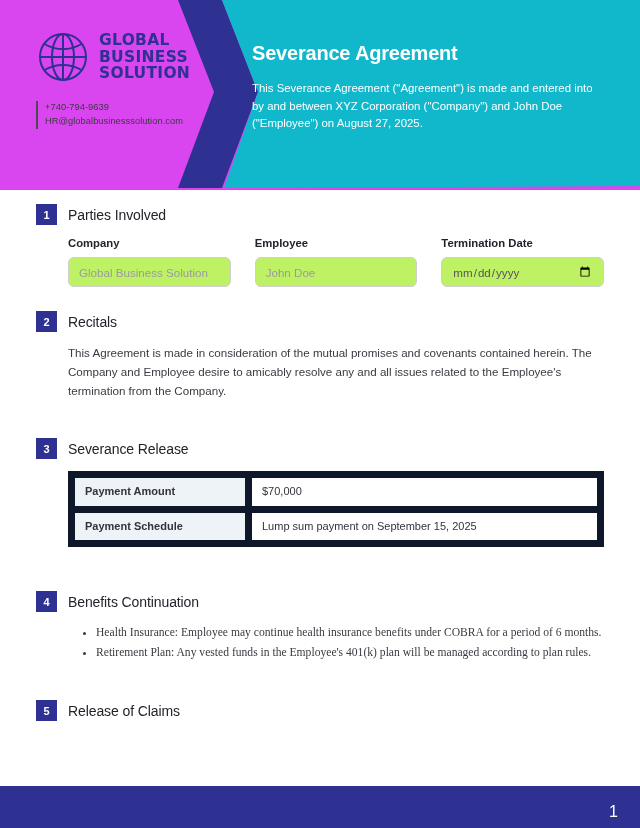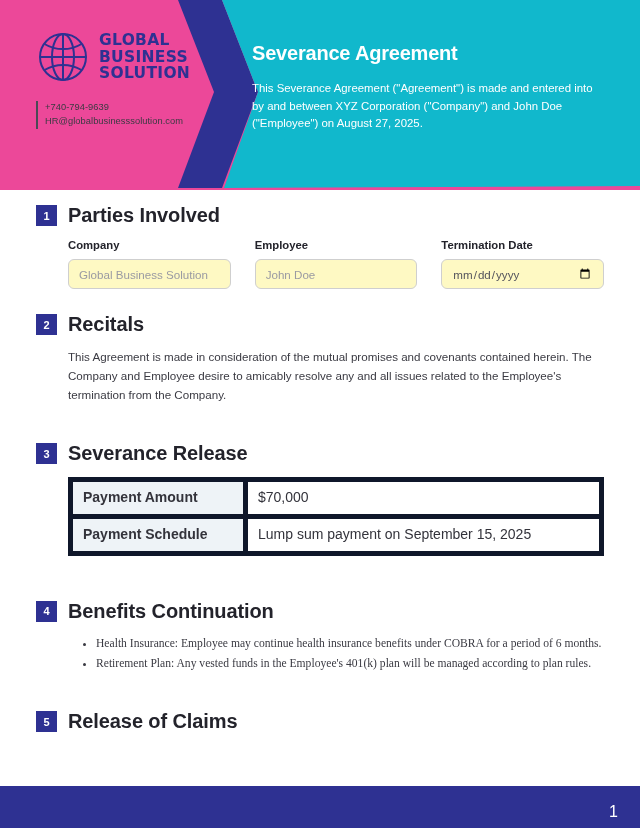--- a/index.html
+++ b/index.html
@@ -14,21 +14,21 @@
     color: #2b2b31;
     overflow: hidden;
     position: relative;
   }
 
   
   .header {
     position: relative;
     width: 640px;
     height: 190px;
-    background: #ec4899;
+    background: #d946ef;
     overflow: hidden;
   }
   .header-shapes {
     position: absolute;
     inset: 0;
     width: 640px;
     height: 190px;
   }
   .brand {
     position: absolute;
@@ -110,22 +110,22 @@
     background: #2e3192;
     color: #ffffff;
     font-size: 11px;
     font-weight: bold;
     display: flex;
     align-items: center;
     justify-content: center;
     flex: 0 0 21px;
   }
   .sec-title {
-    font-size: 20px;
-    font-weight: bold;
+    font-size: 14px;
+    font-weight: normal;
     color: #23232b;
     letter-spacing: -0.1px;
   }
   .sec-body {
     padding-left: 32px;
   }
   .para {
     font-size: 11.6px;
     line-height: 1.62;
     color: #3a3a42;
@@ -150,39 +150,39 @@
   .field input {
     width: 100%;
     box-sizing: border-box;
     height: 30px;
     border: 1px solid #cfcfcf;
     border-radius: 6px;
     padding: 0 10px;
     font-family: "Liberation Sans", sans-serif;
     font-size: 11.6px;
     color: #55555d;
-    background: #fef9c3;
+    background: #bef264;
     outline: none;
   }
   .field input::placeholder {
     color: #9a9aa2;
   }
   .field input[type="date"] {
     color: #55555d;
   }
 
   
   .data-table {
     border-collapse: collapse;
     width: 100%;
     table-layout: fixed;
   }
   .data-table td {
-    border: 5px solid #0f172a;
-    font-size: 14px;
+    border: 7px solid #0f172a;
+    font-size: 11px;
     padding: 6px 10px;
     color: #33333b;
     line-height: 1.4;
   }
   .data-table td.lbl {
     background: #eef3f7;
     font-weight: bold;
     width: 150px;
   }
 

